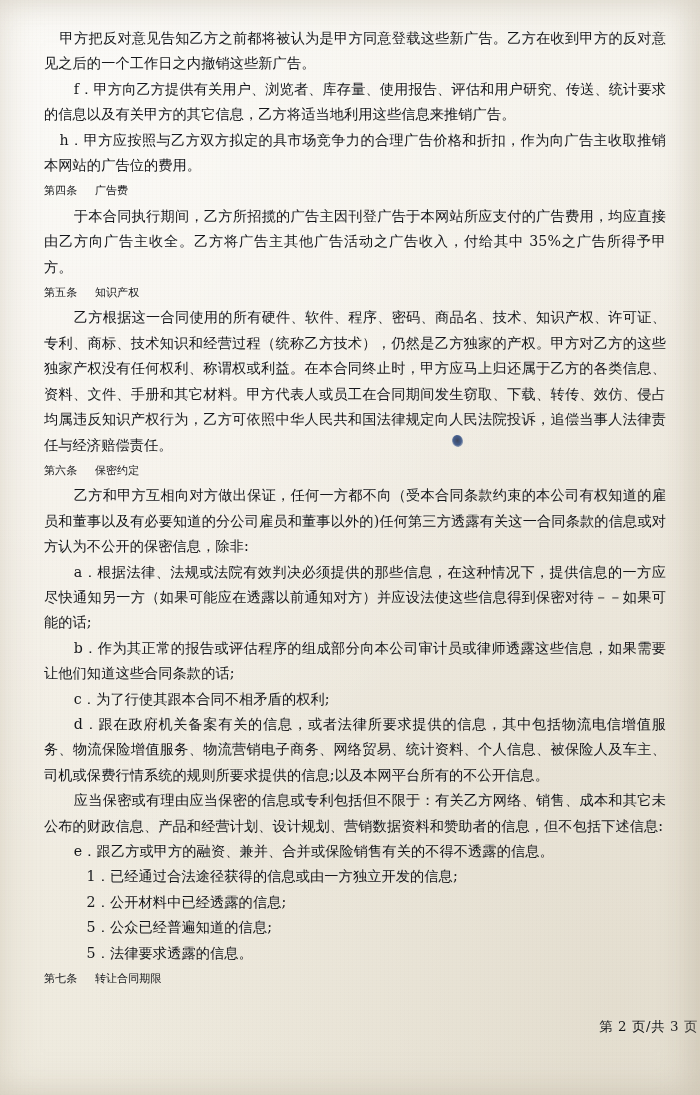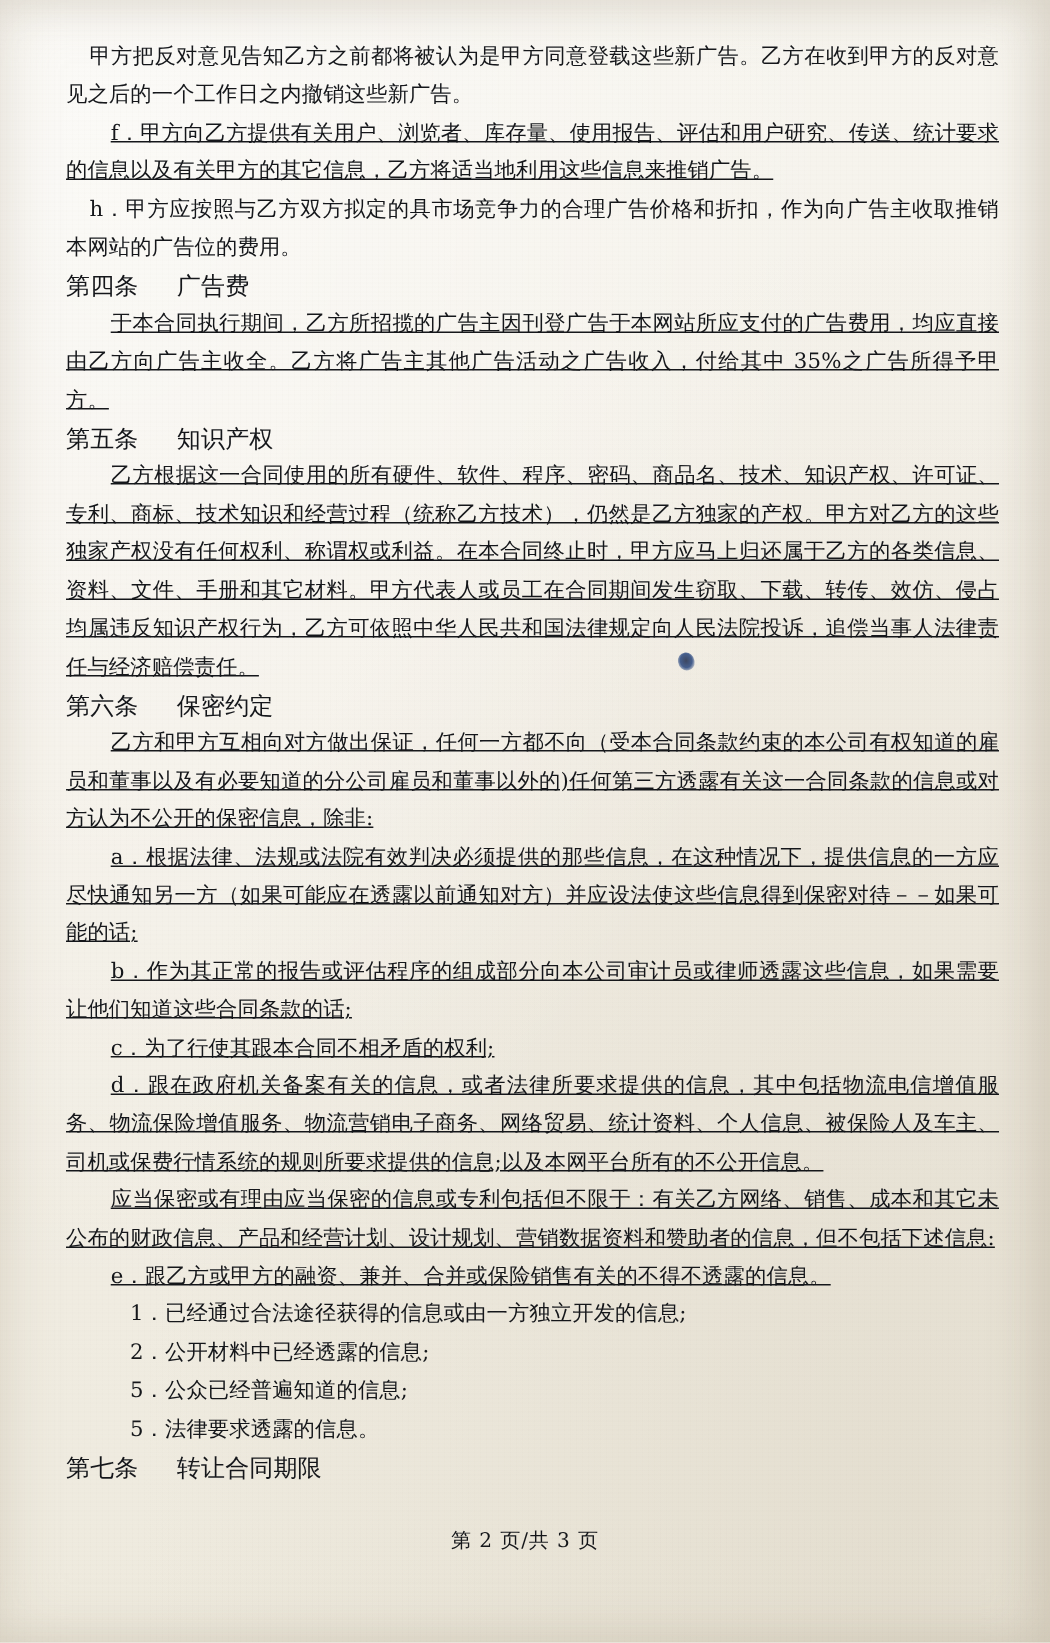--- a/index.html
+++ b/index.html
@@ -51,46 +51,46 @@
     font-size: 14.2px;
     line-height: 25.4px;
     text-align: justify;
     letter-spacing: .1px;
   }
   p {
     margin: 0;
     text-indent: 0;
   }
   .p-ind1 { text-indent: 1.1em; }
-  .p-ind2 { text-indent: 2.1em; text-decoration: underline; }
+  .p-ind2 { text-indent: 2.1em; }
   .p-ind3 { text-indent: 3.0em; }
   .heading {
     margin: 0;
-    font-size: 16px;
+    font-size: 11px;
     line-height: 25.4px;
   }
   .heading .num { margin-right: 1.6em; }
   .blot {
     position: absolute;
     left: 452px;
     top: 435px;
     width: 11px;
     height: 12px;
     background: radial-gradient(ellipse at 50% 45%, #1d2a4a 0%, #26457e 50%, rgba(60,90,150,0.15) 85%, rgba(255,255,255,0) 100%);
     border-radius: 48% 52% 45% 55%;
     transform: rotate(-8deg);
     opacity: .85;
     pointer-events: none;
   }
   .footer {
     position: absolute;
     left: 0;
     right: 0;
     top: 1018px;
-    text-align: center;
+    text-align: right;
     font-size: 13.4px;
     letter-spacing: .6px;
   }
   .footer .pg { margin: 0 2px; }
 </style>
 </head>
 <body>
 
 <div class="paper"></div>
 

